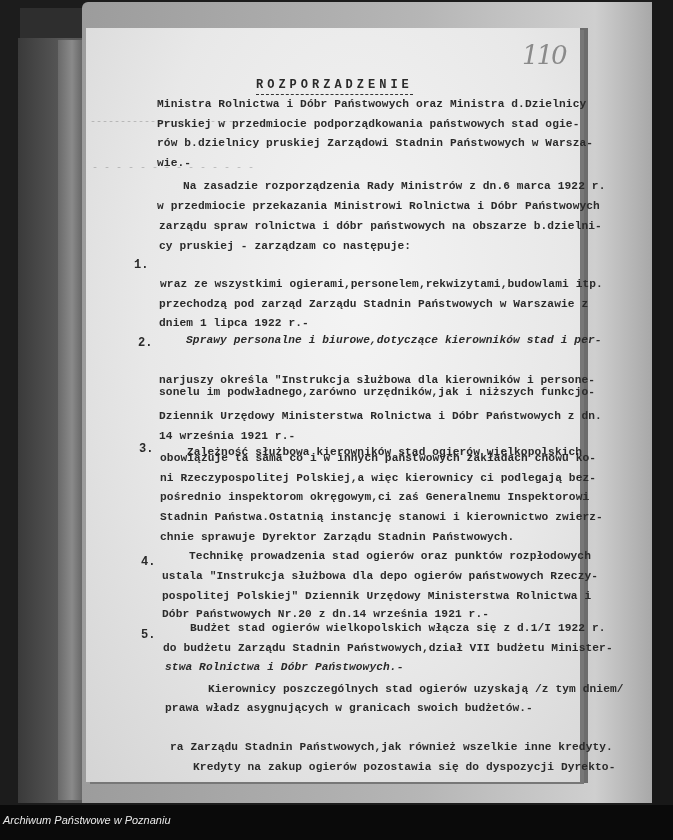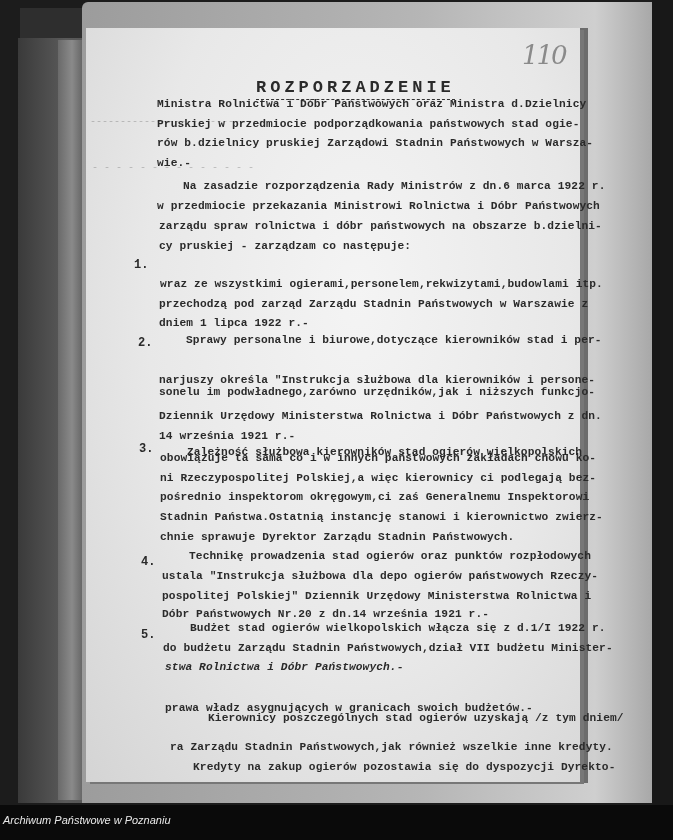--- a/index.html
+++ b/index.html
@@ -45,21 +45,21 @@
   .page-number {
     position: absolute; left: 522px; top: 40px;
     font-family: "DejaVu Serif", serif; font-style: italic;
     font-size: 26px; color: #8a8a8a; letter-spacing: -2px;
   }
   .doc-text {
     position: absolute; color: #2a2a2a; font-size: 11.2px; font-weight: bold;
     white-space: nowrap; letter-spacing: 0.1px;
   }
   .title {
-    left: 256px; top: 78px; font-size: 17px; letter-spacing: 4px;
+    left: 256px; top: 78px; font-size: 12px; letter-spacing: 4px;
     border-bottom: 1px dashed #333; padding-bottom: 2px;
   }
   .num {
     position: absolute; color: #2a2a2a; font-size: 12px; font-weight: bold;
   }
   .footer {
     position: absolute; left: 3px; top: 814px;
     font-family: "Liberation Sans", sans-serif; font-size: 11px;
     color: #e8e8e8;
     font-style: italic;
@@ -98,21 +98,21 @@
   <div class="doc-text" style="left:157px;top:200px;">w przedmiocie przekazania Ministrowi Rolnictwa i Dóbr Państwowych</div>
   <div class="doc-text" style="left:159px;top:220px;">zarządu spraw rolnictwa i dóbr państwowych na obszarze b.dzielni-</div>
   <div class="doc-text" style="left:159px;top:240px;">cy pruskiej - zarządzam co następuje:</div>
 
   <div class="num" style="left:134px;top:258px;">1.</div>
   <div class="doc-text" style="left:144px;top:278px;margin-left:16px;">wraz ze wszystkimi ogierami,personelem,rekwizytami,budowlami itp.</div>
   <div class="doc-text" style="left:159px;top:298px;">przechodzą pod zarząd Zarządu Stadnin Państwowych w Warszawie z</div>
   <div class="doc-text" style="left:159px;top:317px;">dniem 1 lipca 1922 r.-</div>
 
   <div class="num" style="left:138px;top:336px;">2.</div>
-  <div class="doc-text" style="left:186px;top:334px;">Sprawy personalne i biurowe,dotyczące kierowników stad i per-</div>
+  <div class="doc-text" style="left:186px;top:334px;font-style:italic;">Sprawy personalne i biurowe,dotyczące kierowników stad i per-</div>
   <div class="doc-text" style="left:159px;top:354px;margin-top:32px;">sonelu im podwładnego,zarówno urzędników,jak i niższych funkcjo-</div>
   <div class="doc-text" style="left:159px;top:374px;">narjuszy określa "Instrukcja służbowa dla kierowników i persone-</div>
   <div class="doc-text" style="left:159px;top:410px;">Dziennik Urzędowy Ministerstwa Rolnictwa i Dóbr Państwowych z dn.</div>
   <div class="doc-text" style="left:159px;top:430px;">14 września 1921 r.-</div>
 
   <div class="num" style="left:139px;top:442px;">3.</div>
   <div class="doc-text" style="left:187px;top:432px;margin-top:14px;">Zależność służbowa kierowników stad ogierów wielkopolskich</div>
   <div class="doc-text" style="left:160px;top:452px;">obowiązuje ta sama co i w innych państwowych zakładach chowu ko-</div>
   <div class="doc-text" style="left:160px;top:472px;">ni Rzeczypospolitej Polskiej,a więc kierownicy ci podlegają bez-</div>
   <div class="doc-text" style="left:160px;top:491px;">pośrednio inspektorom okręgowym,ci zaś Generalnemu Inspektorowi</div>
@@ -122,19 +122,19 @@
   <div class="num" style="left:141px;top:555px;">4.</div>
   <div class="doc-text" style="left:189px;top:550px;">Technikę prowadzenia stad ogierów oraz punktów rozpłodowych</div>
   <div class="doc-text" style="left:162px;top:570px;">ustala "Instrukcja służbowa dla depo ogierów państwowych Rzeczy-</div>
   <div class="doc-text" style="left:162px;top:590px;">pospolitej Polskiej" Dziennik Urzędowy Ministerstwa Rolnictwa i</div>
   <div class="doc-text" style="left:162px;top:608px;">Dóbr Państwowych Nr.20 z dn.14 września 1921 r.-</div>
 
   <div class="num" style="left:141px;top:628px;">5.</div>
   <div class="doc-text" style="left:190px;top:622px;">Budżet stad ogierów wielkopolskich włącza się z d.1/I 1922 r.</div>
   <div class="doc-text" style="left:163px;top:642px;">do budżetu Zarządu Stadnin Państwowych,dział VII budżetu Minister-</div>
   <div class="doc-text" style="left:165px;top:661px;font-style:italic;">stwa Rolnictwa i Dóbr Państwowych.-</div>
-  <div class="doc-text" style="left:193px;top:712px;padding-left:15px;">Kierownicy poszczególnych stad ogierów uzyskają /z tym dniem/</div>
+  <div class="doc-text" style="left:193px;top:683px;padding-left:15px;">Kierownicy poszczególnych stad ogierów uzyskają /z tym dniem/</div>
   <div class="doc-text" style="left:165px;top:702px;">prawa władz asygnujących w granicach swoich budżetów.-</div>
   <div class="doc-text" style="left:193px;top:721px;margin-top:40px;">Kredyty na zakup ogierów pozostawia się do dyspozycji Dyrekto-</div>
   <div class="doc-text" style="left:170px;top:741px;">ra Zarządu Stadnin Państwowych,jak również wszelkie inne kredyty.</div>
 </div>
 
 <div class="footer">Archiwum Państwowe w Poznaniu</div>
 
 </body></html>

